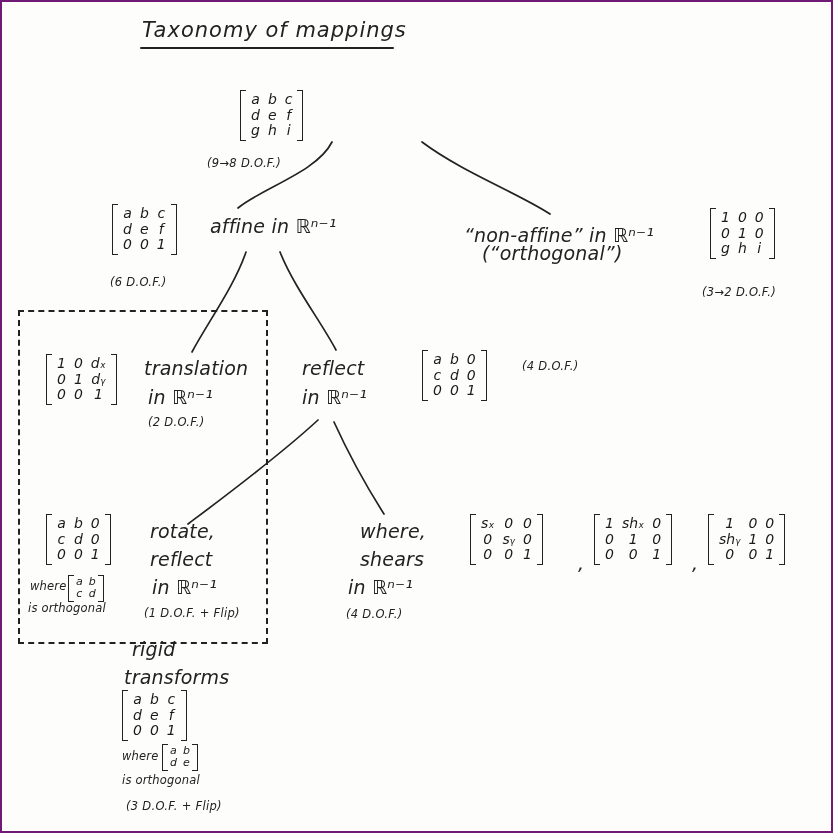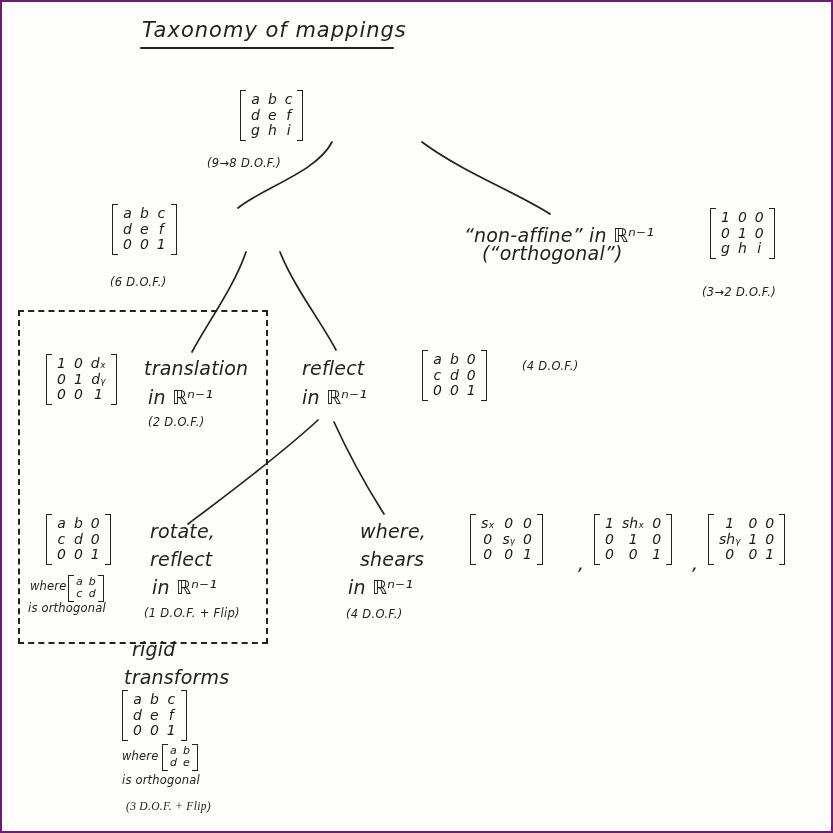--- a/index.html
+++ b/index.html
@@ -167,20 +167,21 @@
             </tr>
         <tr>
               <td>0</td>
             <td>0</td>
             <td>1</td>
             </tr>
       </tbody>
         </table>
     </span>
   </div>
+  <div class="hand lbl" style="left:208px; top:213px;">affine in ℝⁿ⁻¹</div>
   <div class="hand dof" style="left:108px; top:274px;">(6 D.O.F.)</div>
 
   <div class="hand lbl" style="left:462px; top:222px;">“non-affine” in ℝⁿ⁻¹</div>
   <div class="hand lbl" style="left:480px; top:240px;">(“orthogonal”)</div>
   <div class="mat" style="left:708px; top:206px;">
     <span class="bracket">
       <table>
         <tbody>
             <tr>
               <td>1</td>
@@ -418,15 +419,15 @@
             </tr>
         <tr>
               <td>d</td>
             <td>e</td>
             </tr>
       </tbody>
         </table>
     </span>
   </div>
   <div class="hand note" style="left:120px; top:772px;">is orthogonal</div>
-  <div class="hand dof" style="left:124px; top:798px;font-family:Liberation Serif, serif;">(3 D.O.F. + Flip)</div>
+  <div class="hand dof" style="left:124px; top:798px;">(3 D.O.F. + Flip)</div>
 
 </div>
 
 </body></html>

